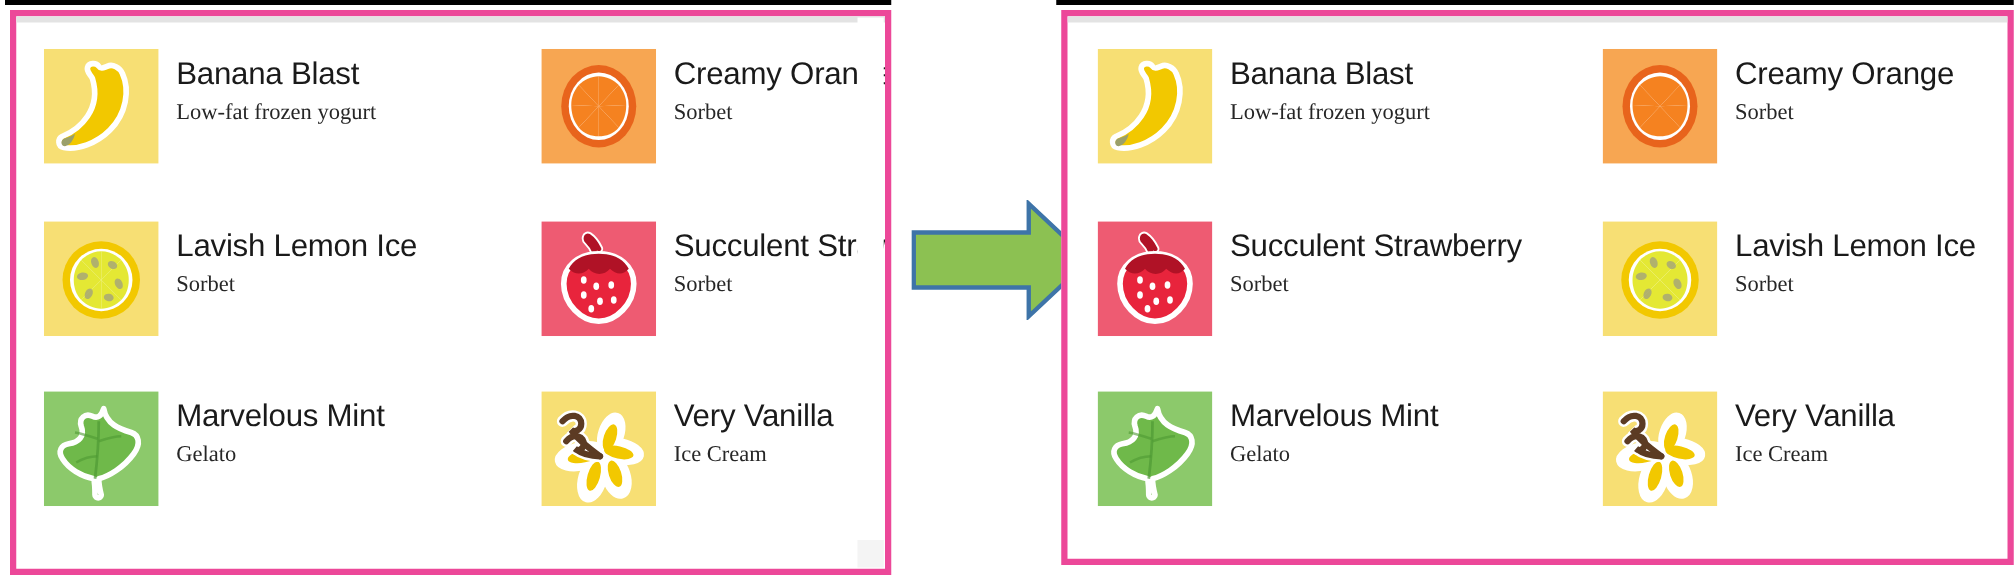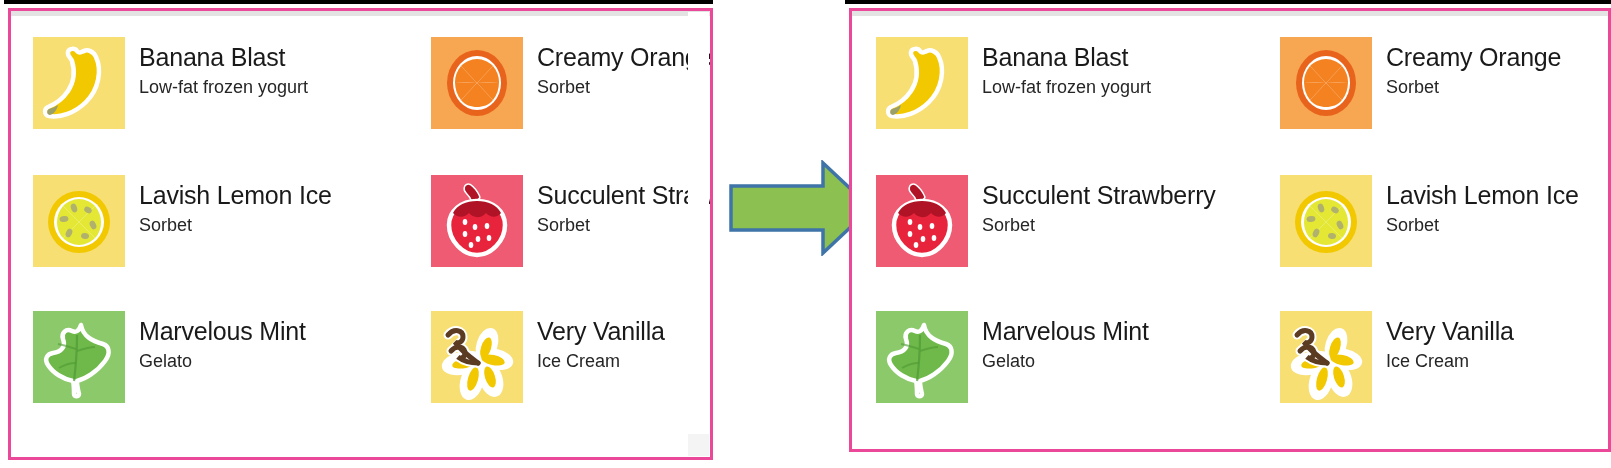--- a/index.html
+++ b/index.html
@@ -10,21 +10,21 @@
     overflow:hidden;
     position:relative;
   }
   .stage{position:absolute;left:0;top:0;width:1611px;height:468px;}
 
   
   .panel{
     position:absolute;
     background:#ffffff;
     box-sizing:border-box;
-    border:3px solid #ec4899;
+    border:5px solid #ec4899;
     overflow:hidden;
   }
   .panel-topline{
     position:absolute;
     left:0;top:0;
     height:4px;
     background:#000000;
   }
   .panel-shade{
     position:absolute;
@@ -72,20 +72,21 @@
     font-weight:400;
     letter-spacing:-0.2px;
     white-space:nowrap;
   }
   .subtitle{
     font-size:18px;
     line-height:22px;
     color:#262626;
     margin-top:5px;
     white-space:nowrap;
+    font-family:Liberation Serif, serif;
   }
 
   
   .scroll-nub{
     position:absolute;
     right:1px; bottom:1px;
     width:21px; height:22px;
     background:#f4f4f4;
   }
   .scroll-trackline{

